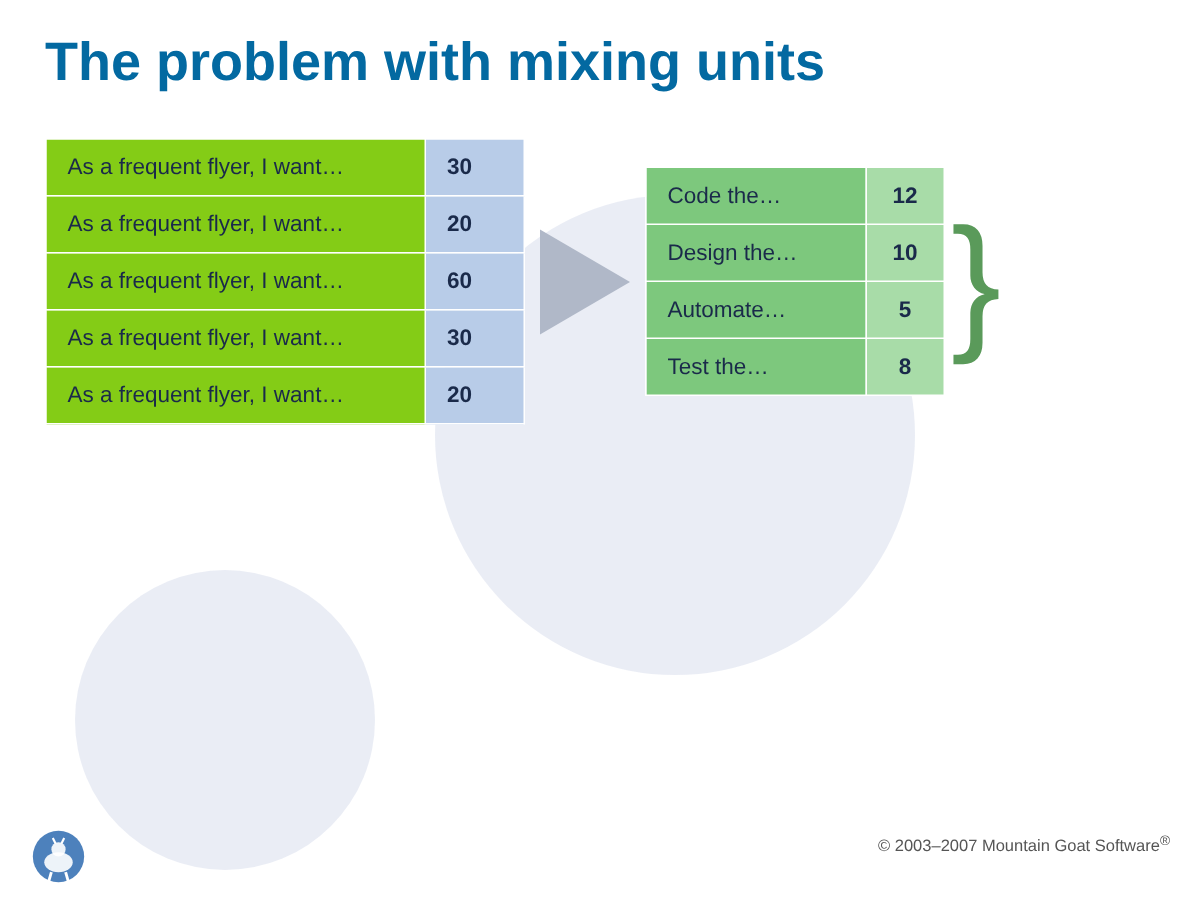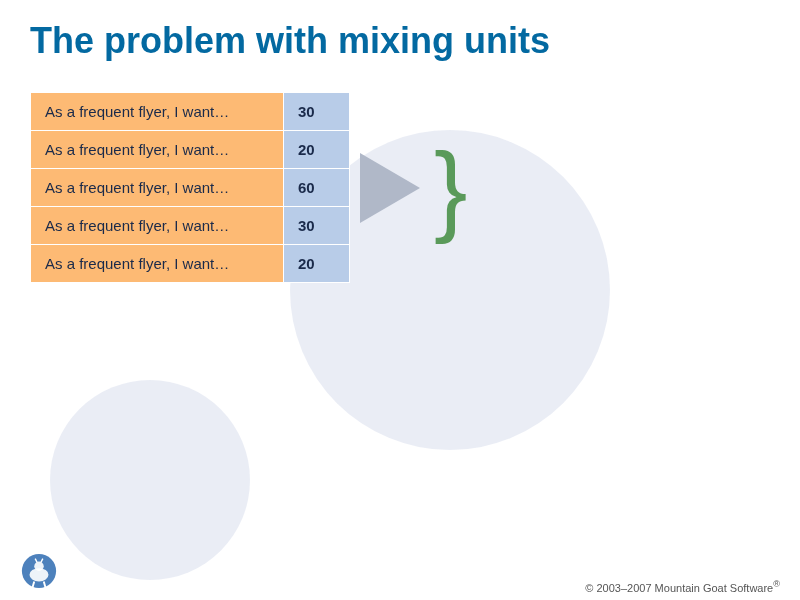--- a/index.html
+++ b/index.html
@@ -63,21 +63,21 @@
     }
 
     .left-table td {
       border: 1px solid white;
       padding: 10px 14px;
       font-size: 15px;
       color: #1a2a4a;
     }
 
     .left-table .label-cell {
-      background: #fdba74;
+      background: #84cc16;
       width: 230px;
     }
 
     .left-table .value-cell {
       background: #b8cce8;
       width: 60px;
       font-weight: bold;
     }
 
     
@@ -133,21 +133,21 @@
     .brace {
       font-size: 100px;
       color: #5a9a5a;
       line-height: 1;
       font-weight: 100;
     }
 
     
     .footer {
       position: absolute;
-      bottom: 6px;
+      bottom: 29px;
       right: 20px;
       font-size: 11px;
       color: #555;
     }
 
     
     .logo {
       position: absolute;
       bottom: 10px;
       left: 20px;
@@ -194,20 +194,40 @@
             <td class="label-cell">As a frequent flyer, I want…</td>
             <td class="value-cell">20</td>
           </tr>
         </tbody>
     </table>
 
     <div class="arrow-container">
       <div class="arrow"></div>
     </div>
 
+    <table class="right-table">
+      <tbody id="right-tbody">
+          <tr>
+            <td class="label-cell">Code the…</td>
+            <td class="value-cell">12</td>
+          </tr>
+          <tr>
+            <td class="label-cell">Design the…</td>
+            <td class="value-cell">10</td>
+          </tr>
+          <tr>
+            <td class="label-cell">Automate…</td>
+            <td class="value-cell">5</td>
+          </tr>
+          <tr>
+            <td class="label-cell">Test the…</td>
+            <td class="value-cell">8</td>
+          </tr>
+        </tbody>
+    </table>
 
     <div class="brace-container">
       <span class="brace">}</span>
     </div>
 
   </div>
 </div>
 
 <div class="footer">
   <span>© 2003–2007 Mountain Goat Software</span><sup>®</sup>

